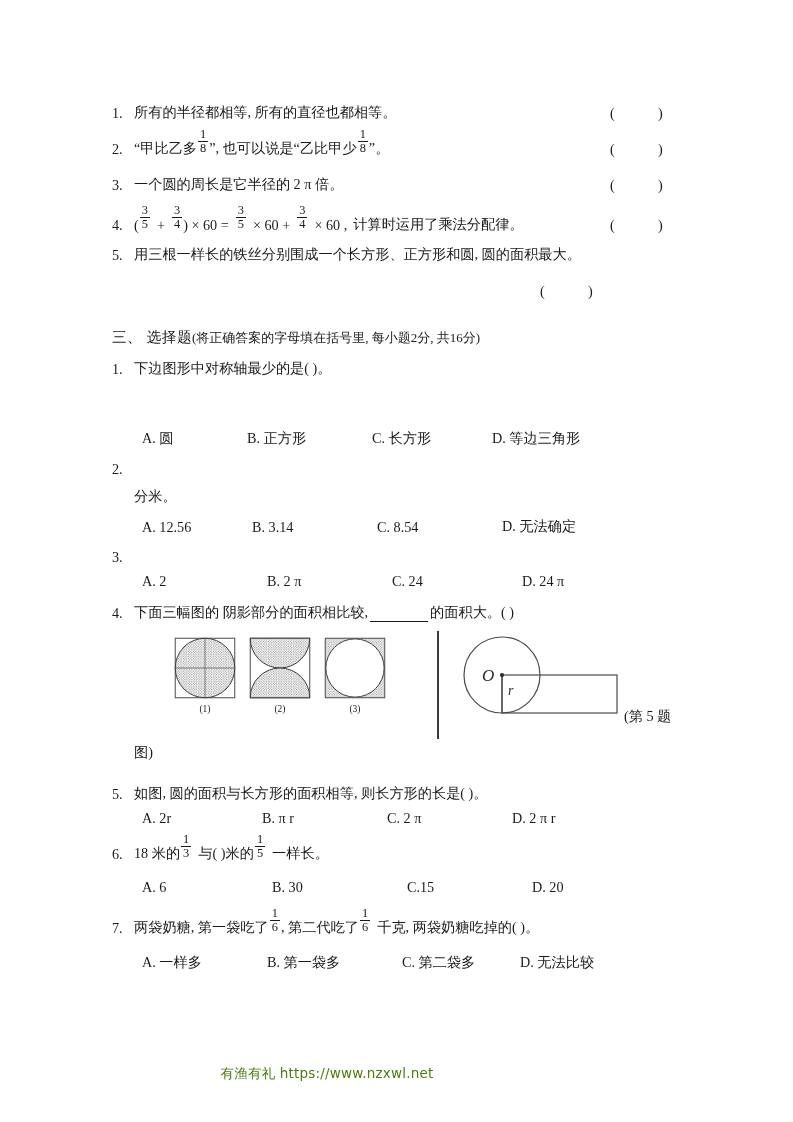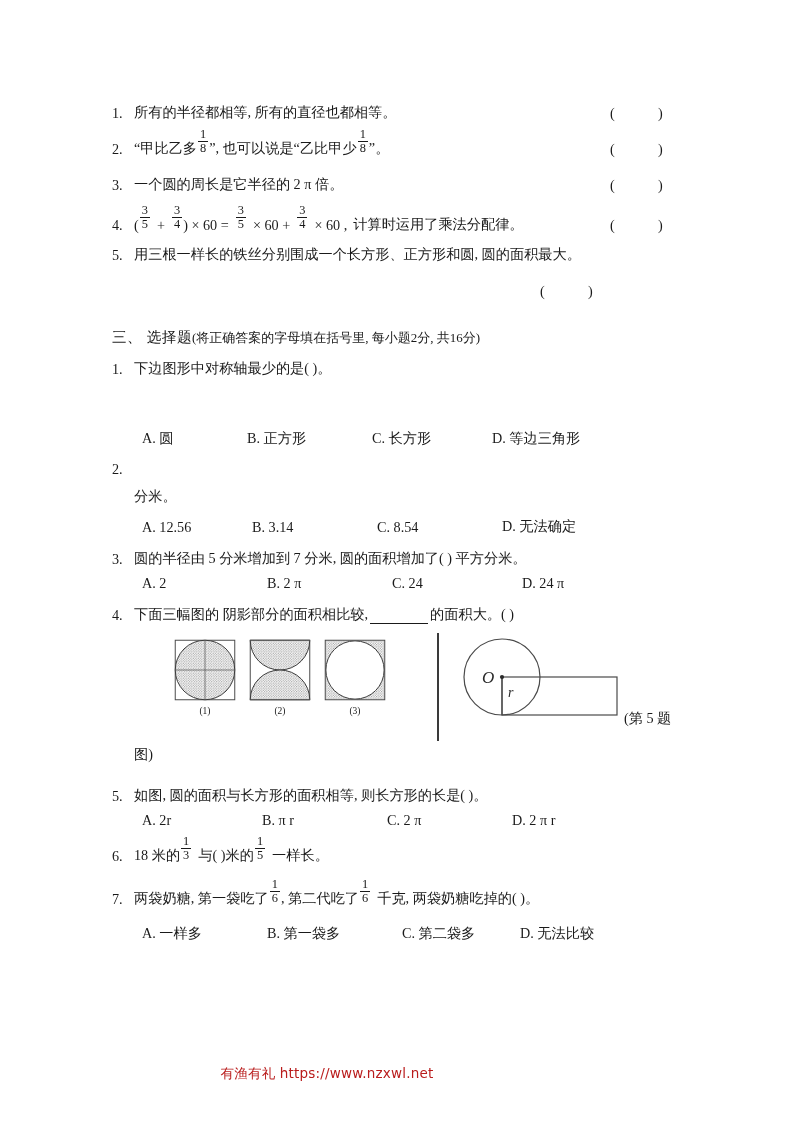--- a/index.html
+++ b/index.html
@@ -175,21 +175,21 @@
 
   
   .watermark {
     position: absolute;
     left: 0;
     top: 1065px;
     width: 654px;
     text-align: center;
     font-family: "DejaVu Sans", "Liberation Sans", sans-serif;
     font-size: 13.5px;
-    color: #b91c1c;
+    color: #4d7c0f;
     letter-spacing: 0.2px;
   }
   .sp-l { padding-left: 6px; }
   .sp-r { padding-right: 6px; }
 </style>
 </head>
 <body>
 
 <div class="page">
   <div class="content">
@@ -296,21 +296,20 @@
     <div class="q-wrap2" style="margin-bottom:11px;">分米。</div>
     <div class="opts">
       <span class="opt" style="width:110px;">A. 12.56</span>
       <span class="opt" style="width:125px;">B. 3.14</span>
       <span class="opt" style="width:125px;">C. 8.54</span>
       <span class="opt">D. 无法确定</span>
     </div>
 
     <div class="q">
       <span class="num">3.</span>
-      <span class="txt">圆的半径由 5 分米增加到 7 分米, 圆的面积增加了(      ) 平方分米。</span>
     </div>
     <div class="opts">
       <span class="opt" style="width:125px;">A. 2</span>
       <span class="opt" style="width:125px;">B. 2 π</span>
       <span class="opt" style="width:130px;">C. 24</span>
       <span class="opt">D. 24 π</span>
     </div>
 
     <div class="q">
       <span class="num">4.</span>
@@ -415,20 +414,26 @@
         <span class="n">1</span>
         <span class="d">3</span>
       </span>
       <span class="txt sp-l">与(       )米的</span>
       <span class="frac">
         <span class="n">1</span>
         <span class="d">5</span>
       </span>
       <span class="txt sp-l">一样长。</span>
     </div>
+    <div class="opts">
+      <span class="opt" style="width:130px;">A. 6</span>
+      <span class="opt" style="width:135px;">B. 30</span>
+      <span class="opt" style="width:125px;">C.15</span>
+      <span class="opt">D. 20</span>
+    </div>
 
     <div class="q" style="margin-top:14px; margin-bottom:16px;">
       <span class="num">7.</span>
       <span class="txt">两袋奶糖, 第一袋吃了</span>
       <span class="frac">
         <span class="n">1</span>
         <span class="d">6</span>
       </span>
       <span class="txt">, 第二代吃了</span>
       <span class="frac">

